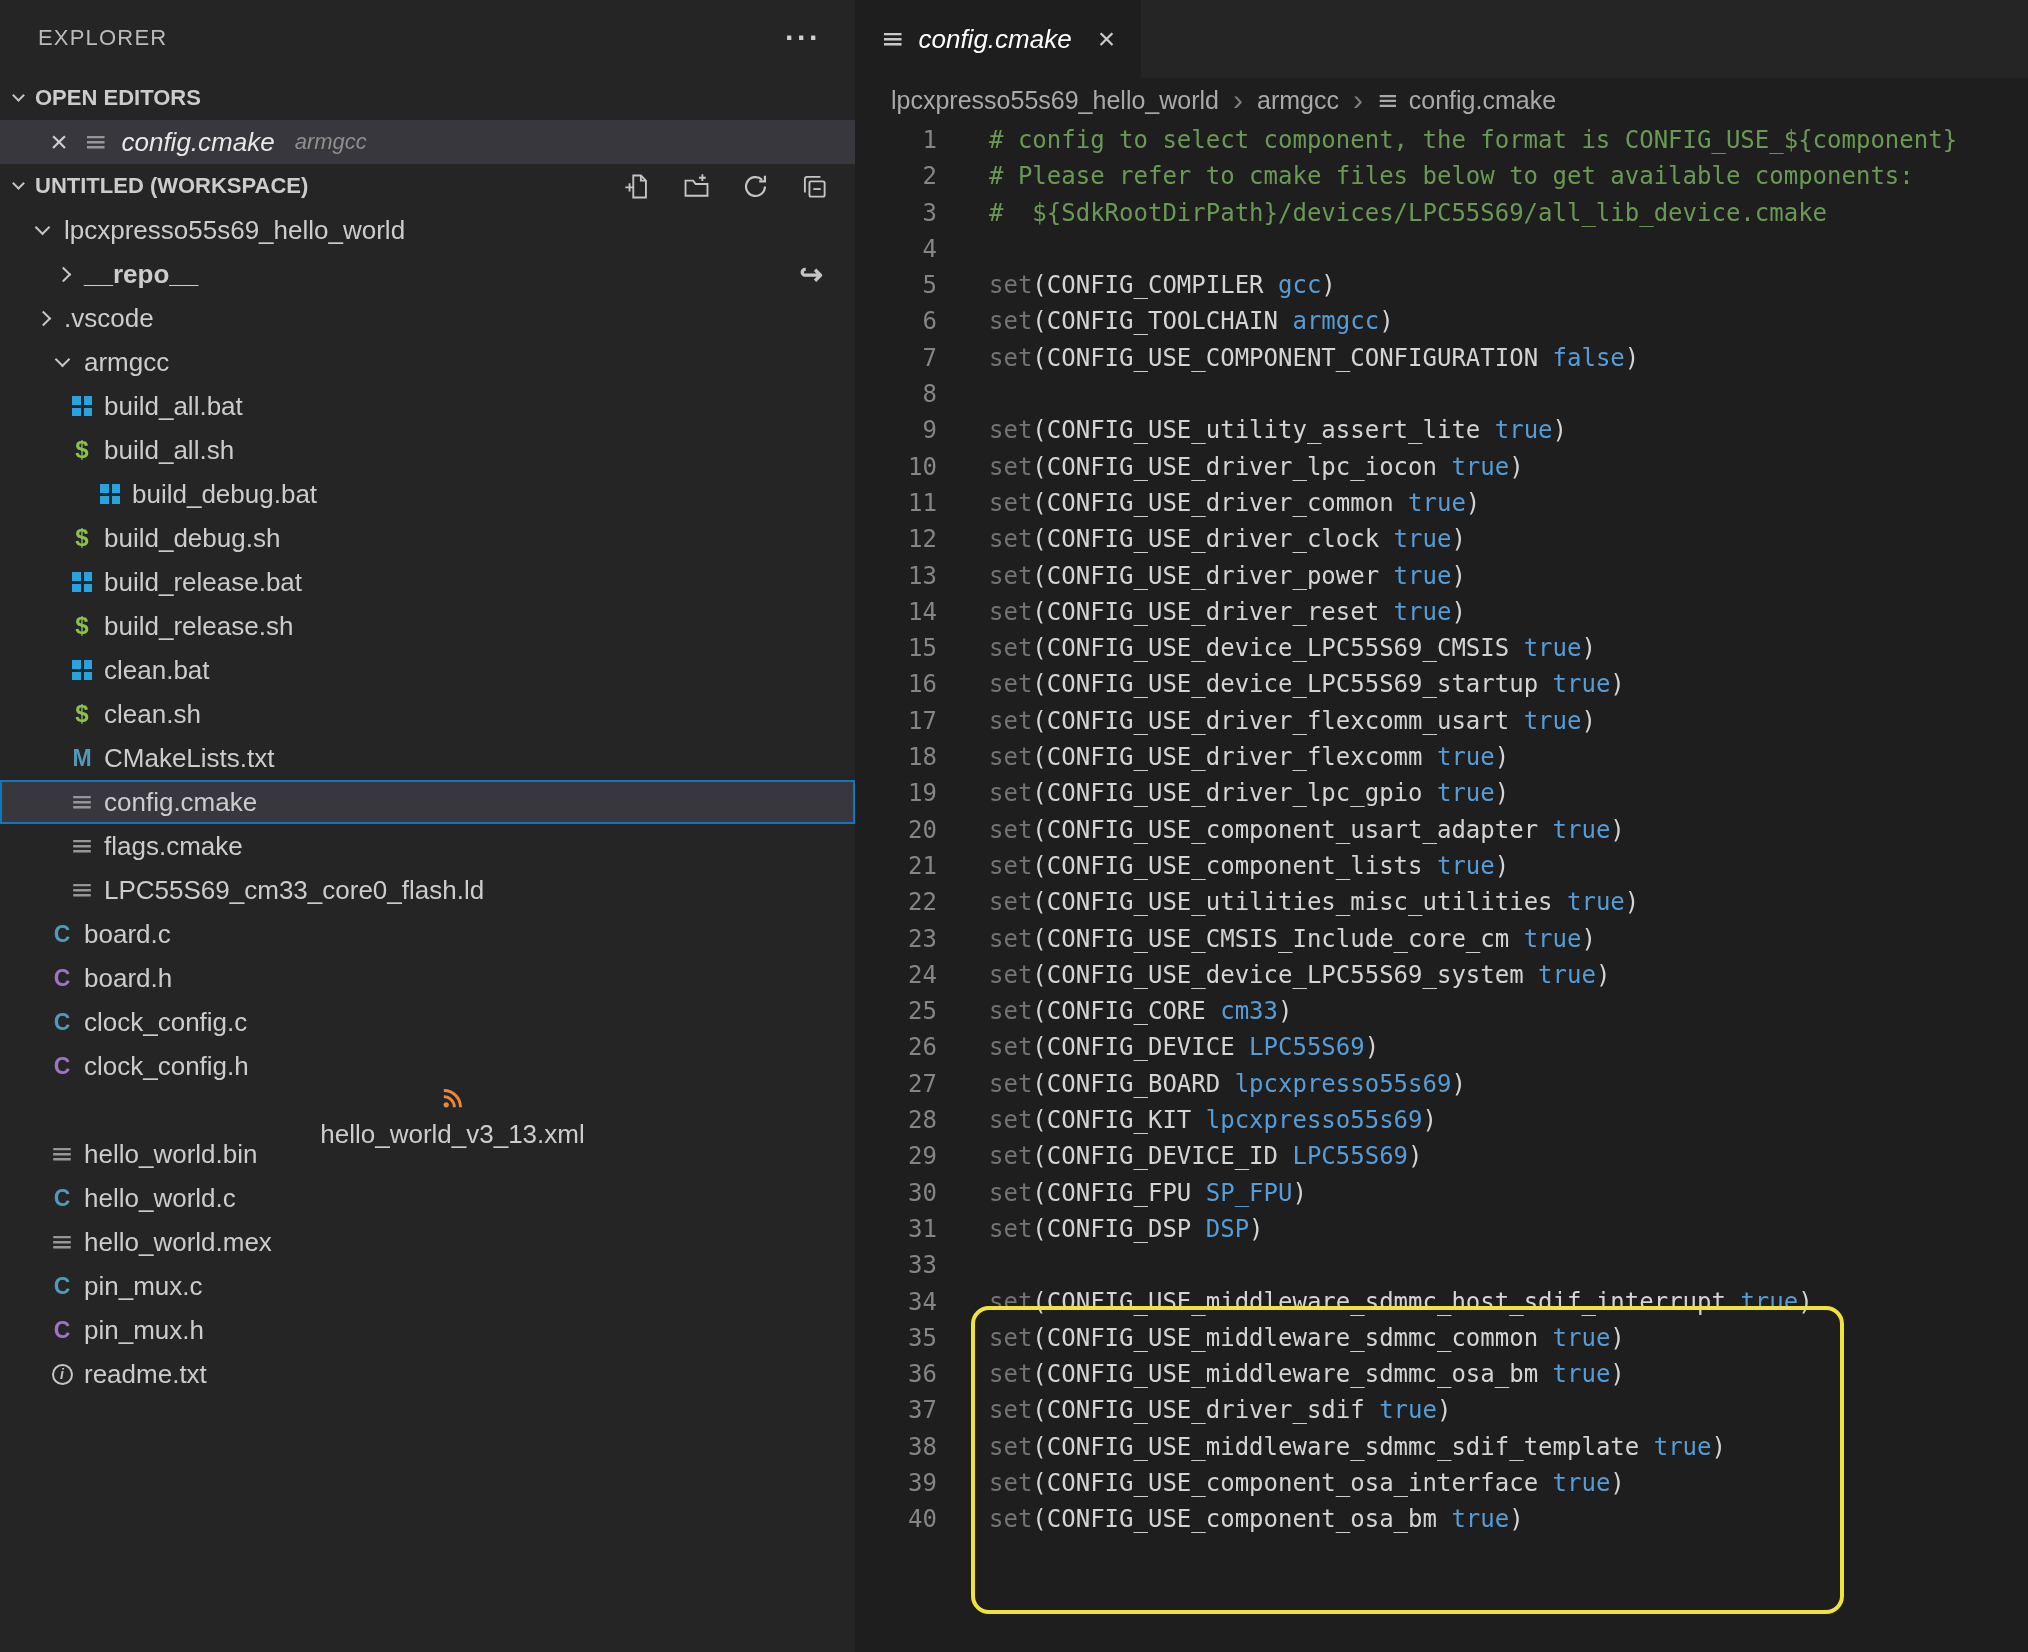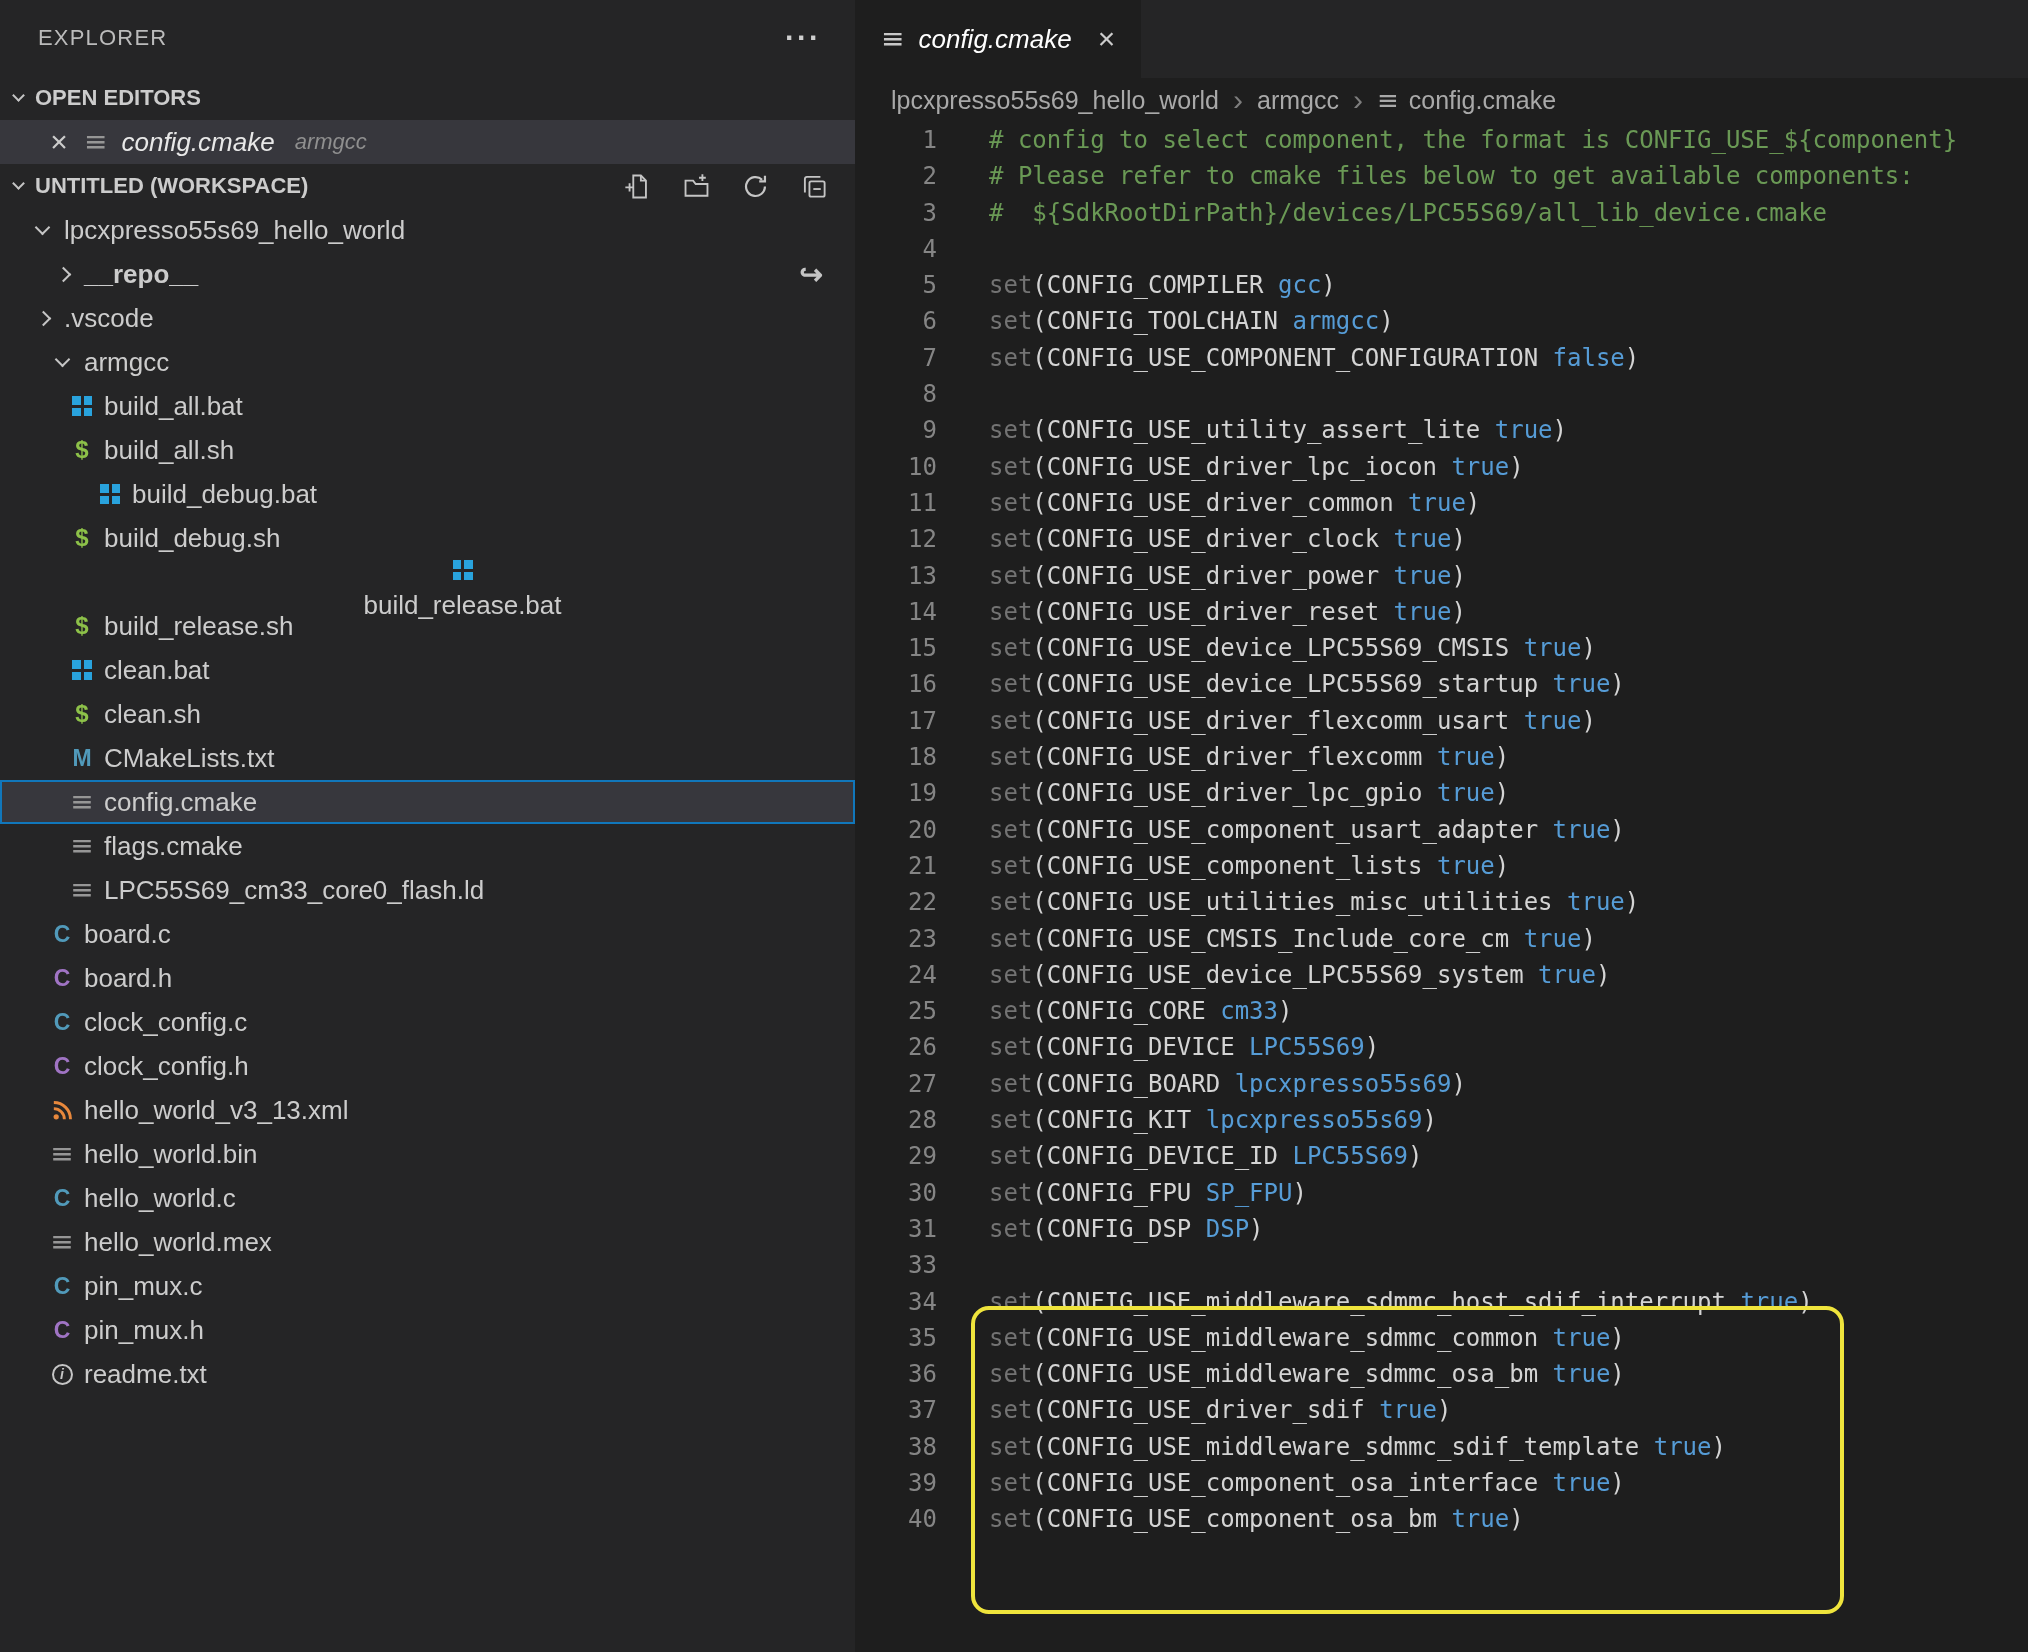--- a/index.html
+++ b/index.html
@@ -162,21 +162,21 @@
           <span class="fi ic-win"></span>
         </span>
         <span class="tree-label">build_debug.bat</span>
       </div>
       <div class="tree-row" style="padding-left: 70px;">
         <span class="fi-box">
           <span class="fi ic-letter ic-shell">$</span>
         </span>
         <span class="tree-label">build_debug.sh</span>
       </div>
-      <div class="tree-row" style="padding-left: 70px; flex-direction: column;">
+      <div class="tree-row" style="padding-left: 70px;">
         <span class="fi-box">
           <span class="fi ic-win"></span>
         </span>
         <span class="tree-label">build_release.bat</span>
       </div>
       <div class="tree-row" style="padding-left: 70px;">
         <span class="fi-box">
           <span class="fi ic-letter ic-shell">$</span>
         </span>
         <span class="tree-label">build_release.sh</span>
@@ -234,21 +234,21 @@
           <span class="fi ic-letter ic-c">C</span>
         </span>
         <span class="tree-label">clock_config.c</span>
       </div>
       <div class="tree-row" style="padding-left: 50px;">
         <span class="fi-box">
           <span class="fi ic-letter ic-h">C</span>
         </span>
         <span class="tree-label">clock_config.h</span>
       </div>
-      <div class="tree-row" style="padding-left: 50px;">
+      <div class="tree-row" style="padding-left: 50px; flex-direction: column;">
         <span class="fi-box">
           <span class="fi">
             <svg width="21" height="21" viewBox="0 0 16 16">
               <circle cx="3.2" cy="12.8" r="2" fill="#e8883c"></circle>
               <path d="M1.4 6.6a8 8 0 0 1 8 8" stroke="#e8883c" stroke-width="2.2" fill="none"></path>
               <path d="M1.4 1.9a12.7 12.7 0 0 1 12.7 12.7" stroke="#e8883c" stroke-width="2.2" fill="none"></path>
             </svg>
           </span>
         </span>
         <span class="tree-label">hello_world_v3_13.xml</span>

